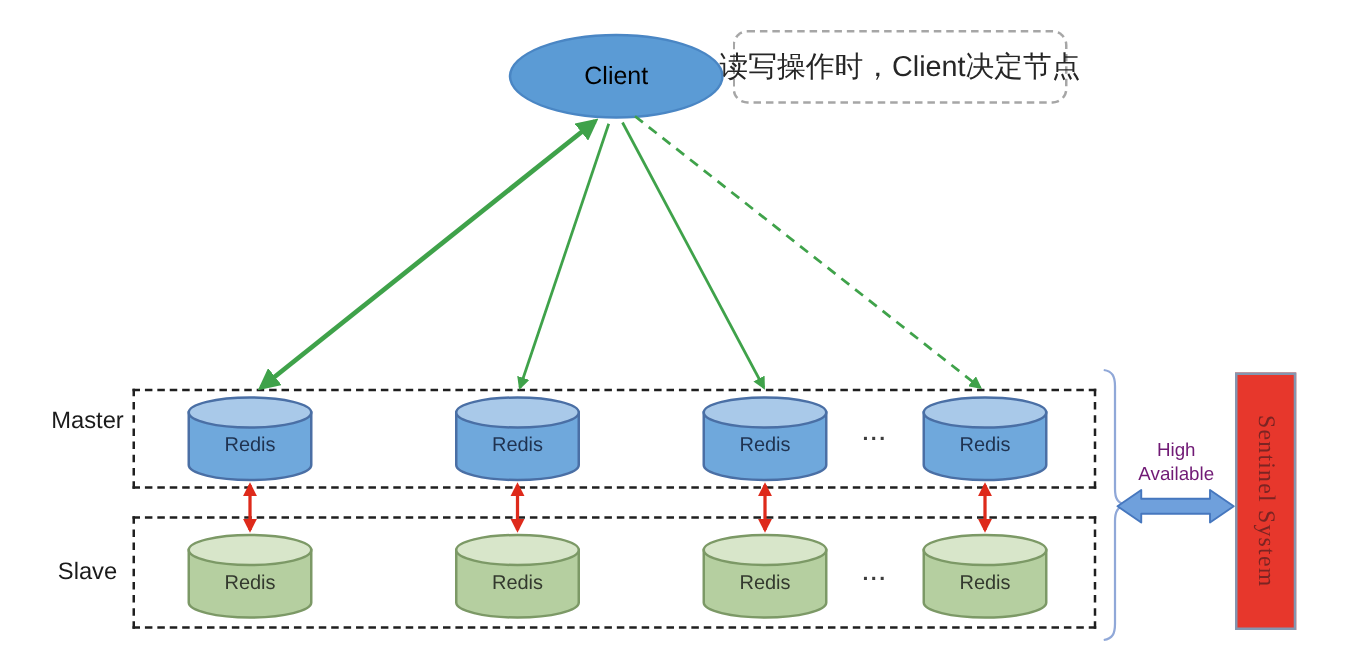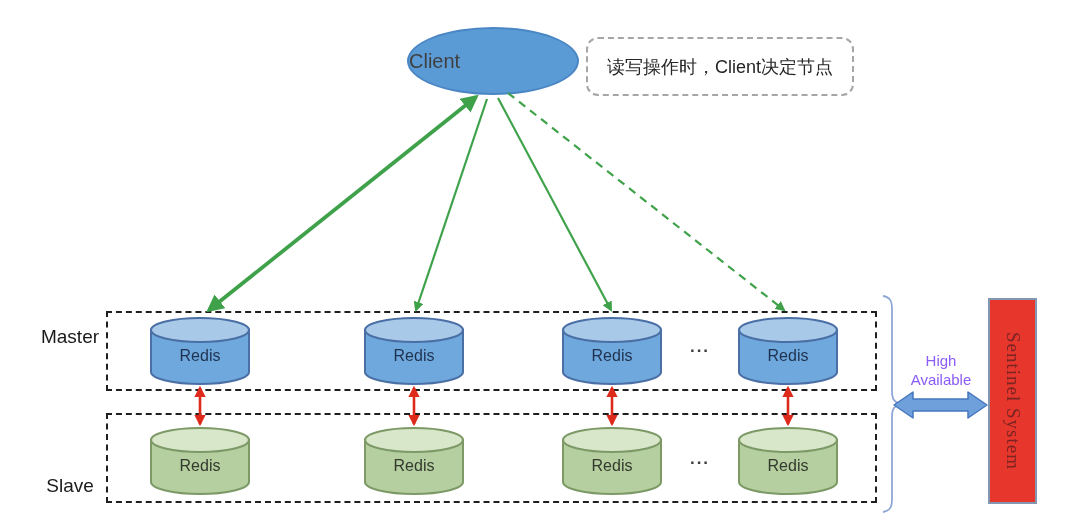--- a/index.html
+++ b/index.html
@@ -12,59 +12,59 @@
     overflow: hidden;
   }
   .abs { position: absolute; }
 
   .client-ellipse {
     left: 407px; top: 27px; width: 172px; height: 68px;
     background: #5B9BD5;
     border: 2px solid #4A86C4;
     border-radius: 50%;
     box-sizing: border-box;
-    display: flex; align-items: center; 
-    color: #404040; font-size: 20px;
+    display: flex; align-items: center; justify-content: center;
+    color: #000000; font-size: 20px;
   }
 
   .note-box {
-    left: 586px; top: 37px; width: 268px; height: 59px;
+    left: 586px; top: 24px; width: 268px; height: 59px;
     border: 2px dashed #A6A6A6;
     border-radius: 12px;
     box-sizing: border-box;
     display: flex; align-items: center; justify-content: center;
-    color: #262626; font-size: 18px; white-space: nowrap;
+    color: #262626; font-size: 23px; white-space: nowrap;
   }
 
   .group-box {
     border: 2px dashed #1F1F1F;
     box-sizing: border-box;
     background: transparent;
   }
   .master-box { left: 106px; top: 311px; width: 771px; height: 80px; }
   .slave-box  { left: 106px; top: 413px; width: 771px; height: 90px; }
 
   .row-label {
     width: 84px; text-align: center;
     color: #1a1a1a; font-size: 19px; line-height: 22px;
   }
   .master-label { left: 28px; top: 326px; }
-  .slave-label  { left: 28px; top: 447px; margin-top: 28px; }
+  .slave-label  { left: 28px; top: 447px; }
 
   .ellipsis {
     width: 36px; text-align: center;
     color: #3d3d3d; font-size: 17px; font-weight: bold; letter-spacing: 2px;
     line-height: 18px;
   }
   .ellipsis-master { left: 682px; top: 338px; }
   .ellipsis-slave  { left: 682px; top: 450px; }
 
   .ha-label {
     left: 897px; top: 351px; width: 88px;
-    text-align: center; color: #8b5cf6;
+    text-align: center; color: #701a75;
     font-size: 15px; line-height: 19px;
   }
 
   .sentinel-box {
     left: 988px; top: 298px; width: 49px; height: 206px;
     background: #E7372C;
     border: 2px solid #8496B0;
     box-sizing: border-box;
     display: flex; align-items: center; justify-content: center;
   }

